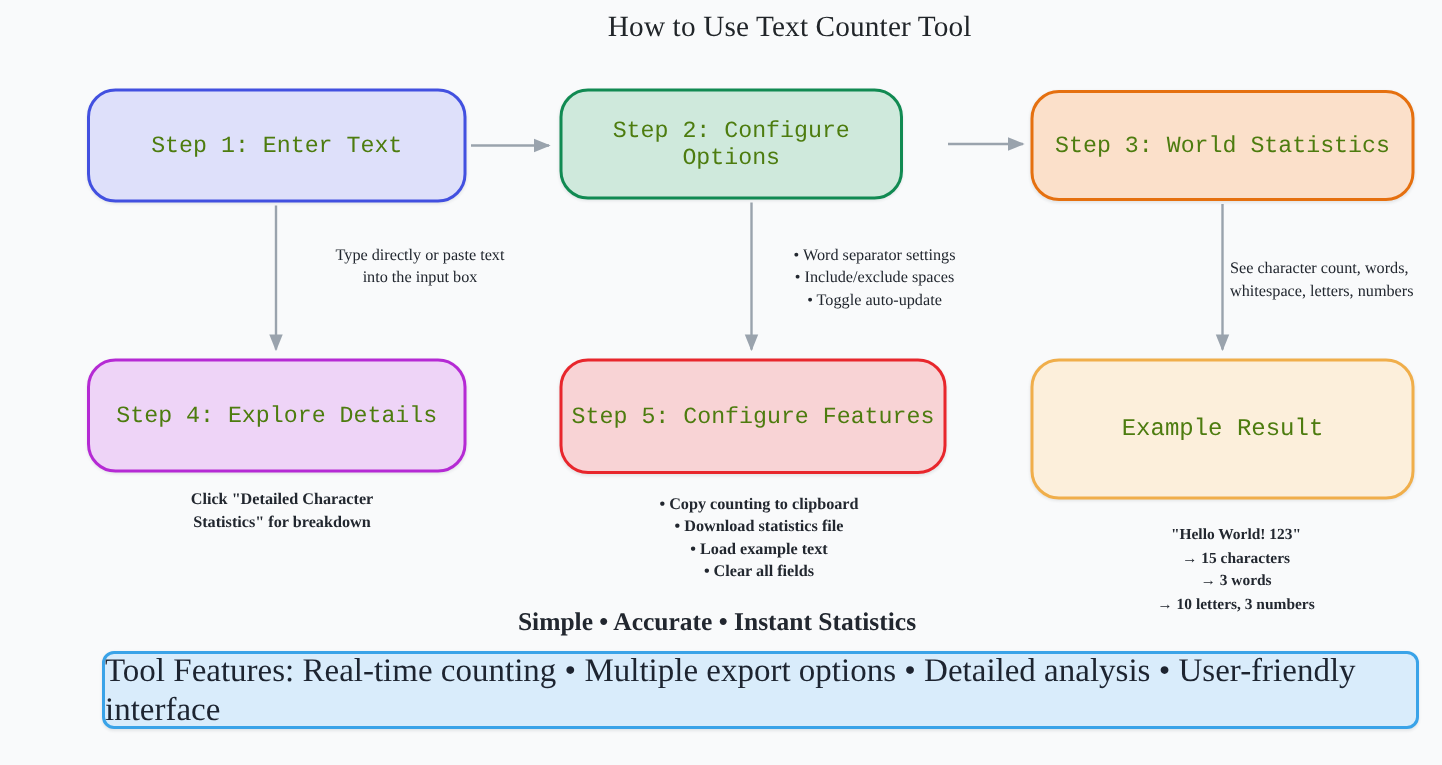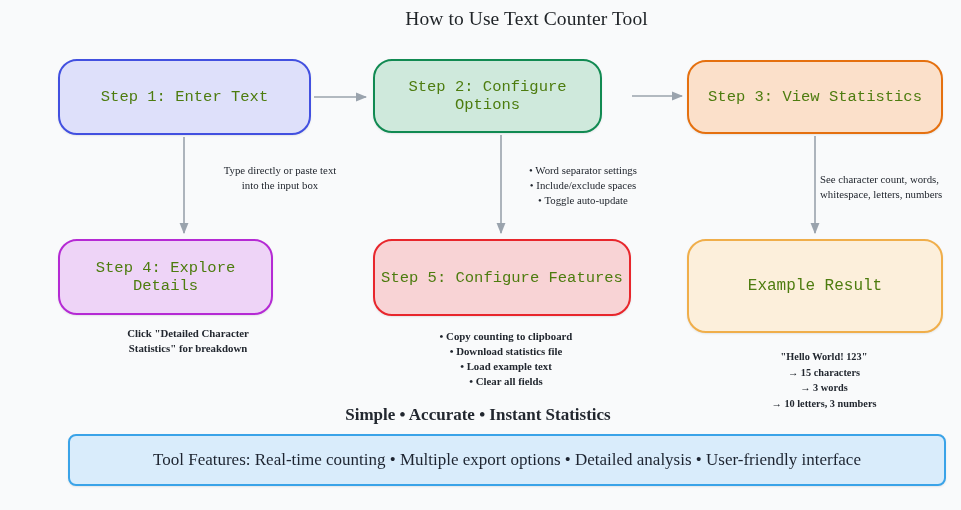--- a/index.html
+++ b/index.html
@@ -45,37 +45,37 @@
     color: #4d7c0f;
     box-shadow: 0 1px 2px rgba(40,45,60,.10);
     font-family: Liberation Mono, monospace;
   }
   #step1 { left: 12px;  top: 59px;  width: 253px; height: 76px;
            background: #dee0fa; border-color: #4250e0; }
   #step2 { left: 327px; top: 59px;  width: 229px; height: 74px;
            background: #cfe9dc; border-color: #118a52; }
   #step3 { left: 641px; top: 60px;  width: 256px; height: 74px;
            background: #fbe0ca; border-color: #e5700f; }
-  #step4 { left: 12px;  top: 239px; width: 215px; height: 76px;
+  #step4 { left: 12px;  top: 239px; width: 253px; height: 76px;
            background: #eed4f7; border-color: #b52ad4; align-items: center; }
   #step5 { left: 327px; top: 239px; width: 258px; height: 77px;
            background: #f8d3d5; border-color: #e8262c; }
   #result{ left: 641px; top: 239px; width: 256px; height: 94px;
            background: #fcefdb; border-color: #f0ae4a; font-size: 16px; }
 
   
   #banner {
     position: absolute;
     left: 22px; top: 434px; width: 878px; height: 52px;
     box-sizing: border-box;
     background: #d9ecfb;
     border: 2.5px solid #3aa3e8;
     border-radius: 8px;
     display: flex; align-items: center; justify-content: center;
-    font-size: 17px;
+    font-size: 22px;
     color: #1d2430;
     box-shadow: 0 1px 2px rgba(40,45,60,.10);
   }
 
   
   .edge-label {
     position: absolute;
     font-size: 10.8px;
     line-height: 15px;
     color: #22272f;
@@ -116,21 +116,21 @@
     </g>
   </svg>
 
   <div class="node" id="step1" style="background: rgb(222, 224, 250); border-color: rgb(66, 80, 224);">
     <span>Step 1: Enter Text</span>
   </div>
   <div class="node" id="step2" style="background: rgb(207, 233, 220); border-color: rgb(17, 138, 82);">
     <span>Step 2: Configure Options</span>
   </div>
   <div class="node" id="step3" style="background: rgb(251, 224, 202); border-color: rgb(229, 112, 15);">
-    <span>Step 3: View Statistics</span>
+    <span>Step 3: World Statistics</span>
   </div>
   <div class="node" id="step4" style="background: rgb(238, 212, 247); border-color: rgb(181, 42, 212);">
     <span>Step 4: Explore Details</span>
   </div>
   <div class="node" id="step5" style="background: rgb(248, 211, 213); border-color: rgb(232, 38, 44);">
     <span>Step 5: Configure Features</span>
   </div>
   <div class="node" id="result" style="background: rgb(252, 239, 219); border-color: rgb(240, 174, 74); text-align: right;">
     <span>Example Result</span>
   </div>

